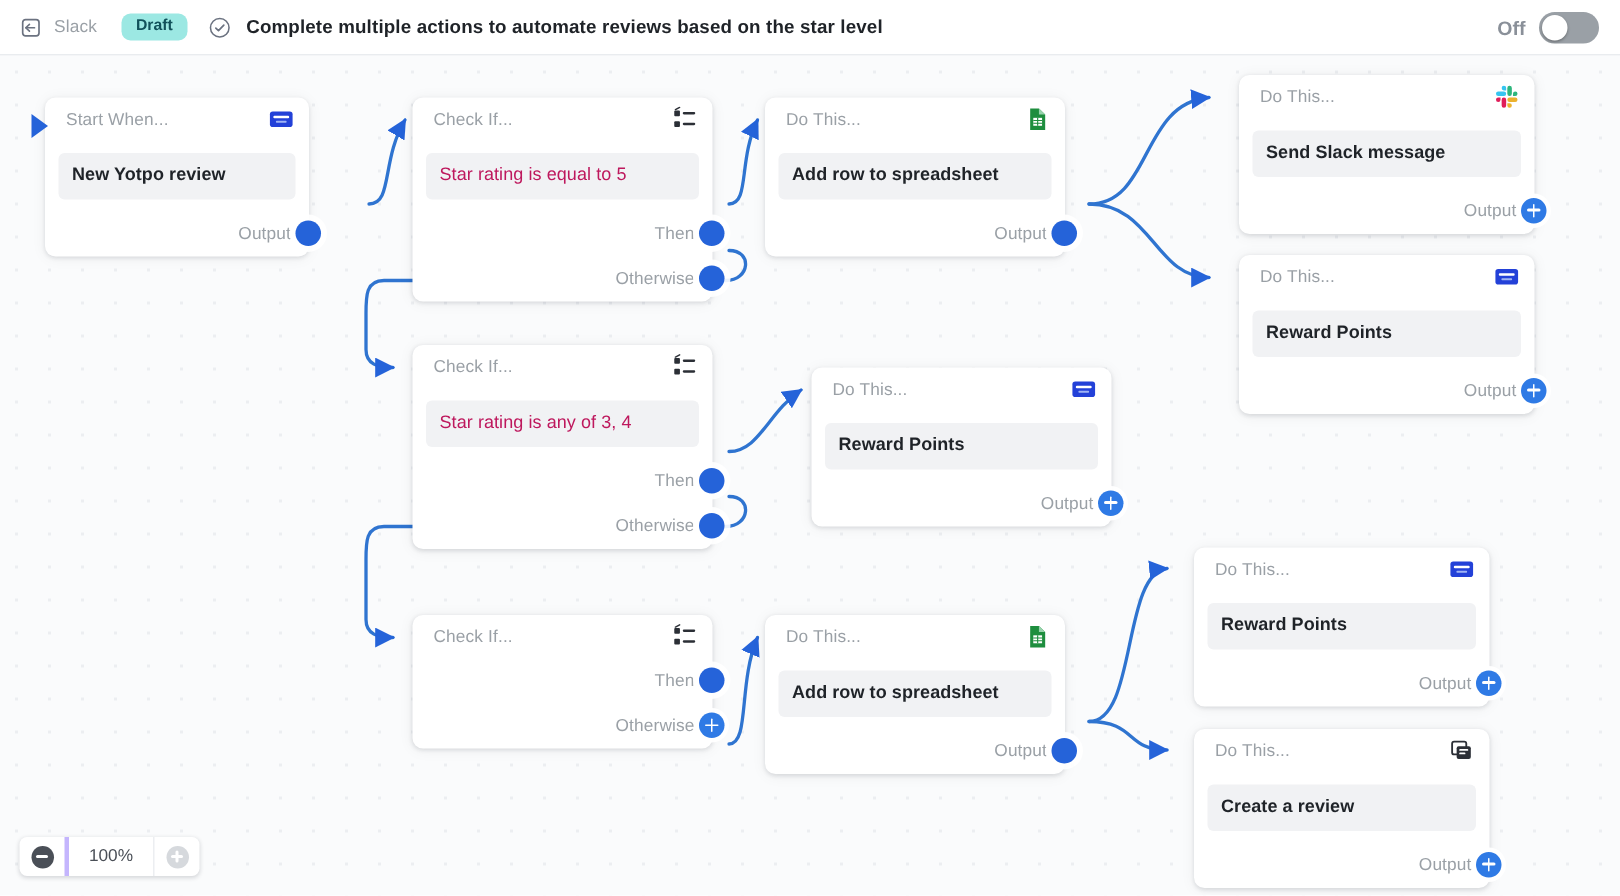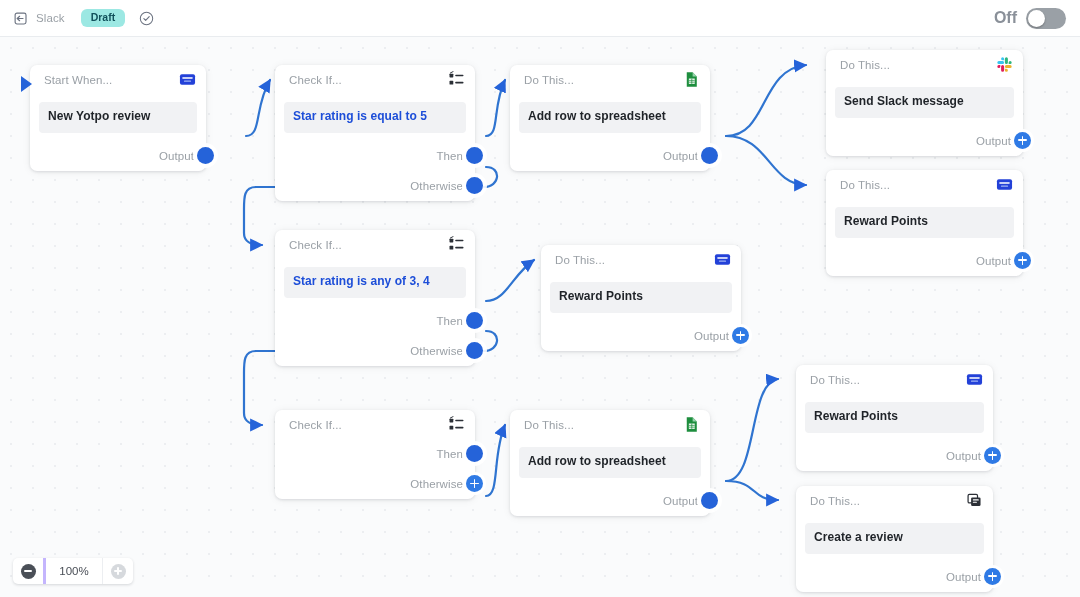--- a/index.html
+++ b/index.html
@@ -59,21 +59,21 @@
     color: #1f2328;
     letter-spacing: .1px;
   }
   .toggle-wrap {
     margin-left: auto;
     display: flex;
     align-items: center;
     gap: 9px;
   }
   .toggle-state {
-    font-size: 16px;
+    font-size: 13px;
     color: #8a9099;
     font-weight: bold;
   }
   .toggle {
     width: 40px; height: 21px;
     border-radius: 11px;
     background: #9aa0a6;
     position: relative;
     cursor: pointer;
   }
@@ -137,22 +137,22 @@
     background: #f1f2f4;
     border-radius: 4px;
     padding: 7px 9px 8px;
     font-size: 12px;
     font-weight: bold;
     color: #1f2328;
     line-height: 1.32;
     letter-spacing: .05px;
   }
   .node-body.plain {
-    font-weight: bold;
-    color: #1d4ed8;
+    font-weight: normal;
+    color: #be185d;
   }
   .port-row {
     height: 30px;
     display: flex;
     align-items: center;
     justify-content: flex-end;
     padding-right: 12px;
     position: relative;
   }
   .port-row .port-label {
@@ -245,20 +245,21 @@
     <span class="exit-label">Slack</span>
   </div>
 
   <span class="draft-badge">Draft</span>
 
   <svg class="check-circle" viewBox="0 0 16 16">
     <circle cx="8" cy="8" r="6.6" fill="none" stroke="#6b7280" stroke-width="1.1"></circle>
     <path d="M5.2 8.2 7.1 10.1 10.9 6.1" fill="none" stroke="#6b7280" stroke-width="1.2" stroke-linecap="round" stroke-linejoin="round"></path>
   </svg>
 
+  <span class="flow-title">Complete multiple actions to automate reviews based on the star level</span>
 
   <div class="toggle-wrap">
     <span class="toggle-state">Off</span>
     <div class="toggle">
       <div class="knob"></div>
     </div>
   </div>
 </div>
 
 <div class="canvas">

